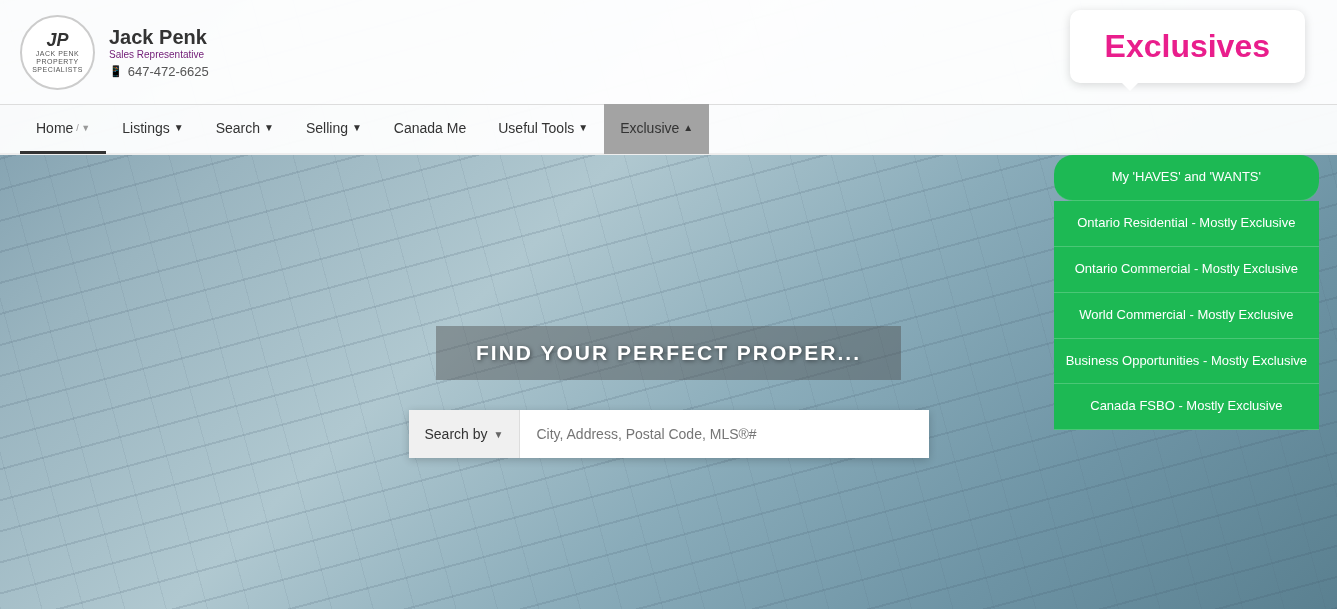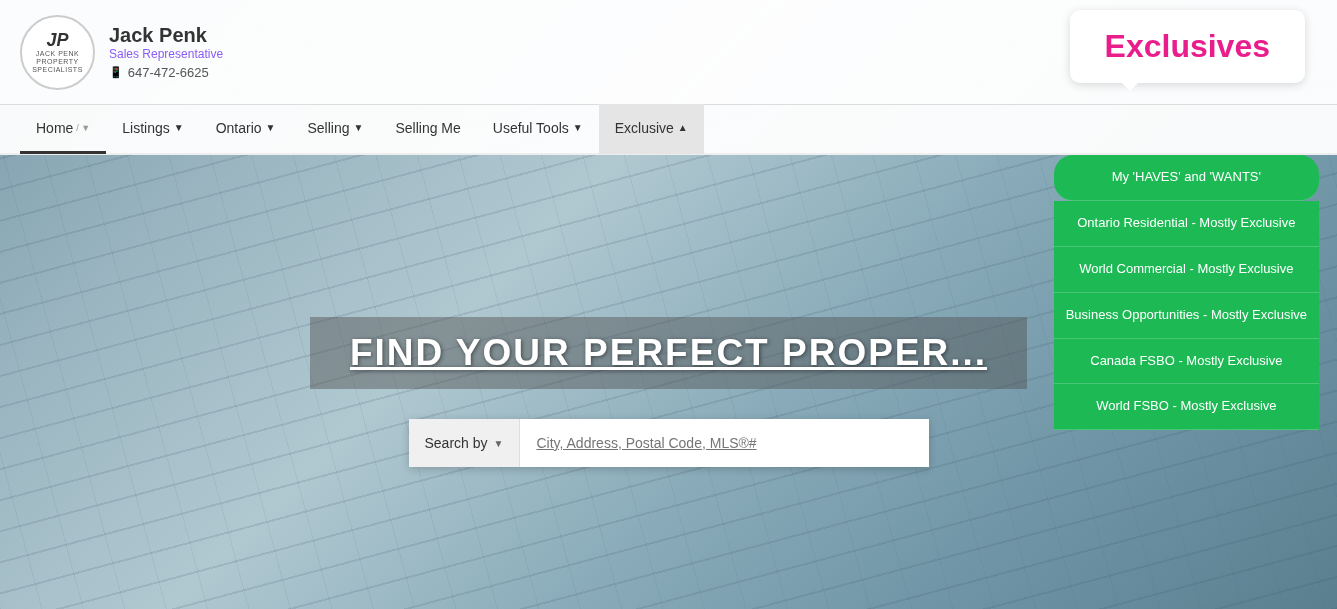--- a/index.html
+++ b/index.html
@@ -84,22 +84,22 @@
       flex: 1;
     }
 
     .agent-name {
       font-size: 20px;
       font-weight: bold;
       color: #333;
     }
 
     .agent-title {
-      font-size: 12px;
-      color: #8b5cf6;
+      font-size: 10px;
+      color: #701a75;
       margin-bottom: 4px;
     }
 
     .agent-phone {
       font-size: 13px;
       color: #555;
       display: flex;
       align-items: center;
       gap: 5px;
     }
@@ -169,21 +169,21 @@
     .nav-item.active {
       border-bottom-color: #333;
     }
 
     .nav-item .dropdown-arrow {
       margin-left: 4px;
       font-size: 10px;
     }
 
     .nav-item.exclusive-active {
-      background: #e5e5e5;
+      background: #a3a3a3;
       text-align: right;
     }
 
     .dropdown-item {
       background: #1db954;
       color: white;
       text-align: center;
       padding: 14px 12px;
       font-size: 13px;
       cursor: pointer;
@@ -202,29 +202,28 @@
       z-index: 5;
       display: flex;
       flex-direction: column;
       align-items: center;
       justify-content: center;
       height: calc(609px - 155px);
       padding-top: 20px;
     }
 
     .hero-title {
-      font-size: 37px;
+      font-size: 21px;
       font-weight: bold;
       color: white;
       text-shadow: 1px 1px 4px rgba(0,0,0,0.5);
       letter-spacing: 2px;
       margin-bottom: 30px;
       background: rgba(80,80,80,0.45);
       padding: 15px 40px;
-      text-decoration: underline;
     }
 
     
     .search-bar {
       display: flex;
       align-items: center;
       background: white;
       border-radius: 3px;
       overflow: visible;
       width: 520px;
@@ -252,21 +251,20 @@
     }
 
     .search-input {
       flex: 1;
       border: none;
       outline: none;
       padding: 0 16px;
       font-size: 14px;
       color: #737373;
       height: 48px;
-      text-decoration: underline;
     }
 
     
     .exclusive-menu-container {
       position: absolute;
       top: 155px;
       right: 18px;
       z-index: 100;
     }
   </style>
@@ -301,29 +299,29 @@
   <ul class="nav-items">
     <li class="nav-item active">
       <span>Home</span>
       <span style="font-size:9px;margin-left:3px;color:#999;">/ ▼</span>
     </li>
     <li class="nav-item">
       <span>Listings</span>
       <span class="dropdown-arrow">▼</span>
     </li>
     <li class="nav-item">
-      <span>Ontario</span>
+      <span>Search</span>
       <span class="dropdown-arrow">▼</span>
     </li>
     <li class="nav-item">
       <span>Selling</span>
       <span class="dropdown-arrow">▼</span>
     </li>
     <li class="nav-item">
-      <span>Selling Me</span>
+      <span>Canada Me</span>
     </li>
     <li class="nav-item">
       <span>Useful Tools</span>
       <span class="dropdown-arrow">▼</span>
     </li>
     <li class="nav-item exclusive-active">
       <span>Exclusive</span>
       <span class="dropdown-arrow">▲</span>
     </li>
   </ul>
@@ -343,24 +341,24 @@
 </div>
 
 <div class="exclusive-menu-container">
   <div class="dropdown-item">
     <span>My 'HAVES' and 'WANTS'</span>
   </div>
   <div class="dropdown-item">
     <span>Ontario Residential - Mostly Exclusive</span>
   </div>
   <div class="dropdown-item">
+    <span>Ontario Commercial - Mostly Exclusive</span>
+  </div>
+  <div class="dropdown-item">
     <span>World Commercial - Mostly Exclusive</span>
   </div>
   <div class="dropdown-item">
     <span>Business Opportunities - Mostly Exclusive</span>
   </div>
   <div class="dropdown-item">
     <span>Canada FSBO - Mostly Exclusive</span>
   </div>
-  <div class="dropdown-item">
-    <span>World FSBO - Mostly Exclusive</span>
-  </div>
 </div>
 
 </body></html>

